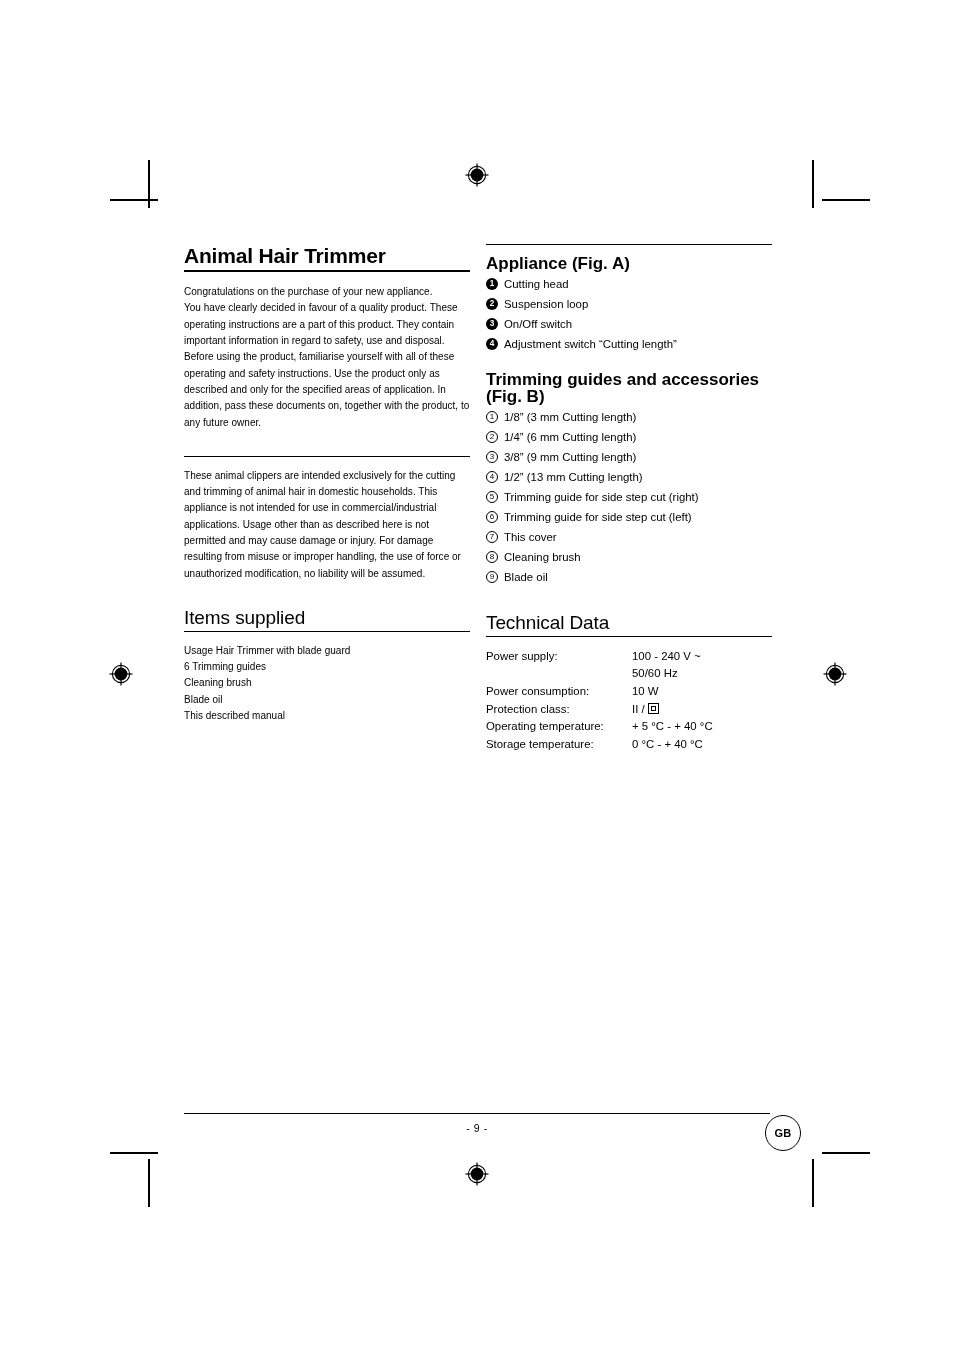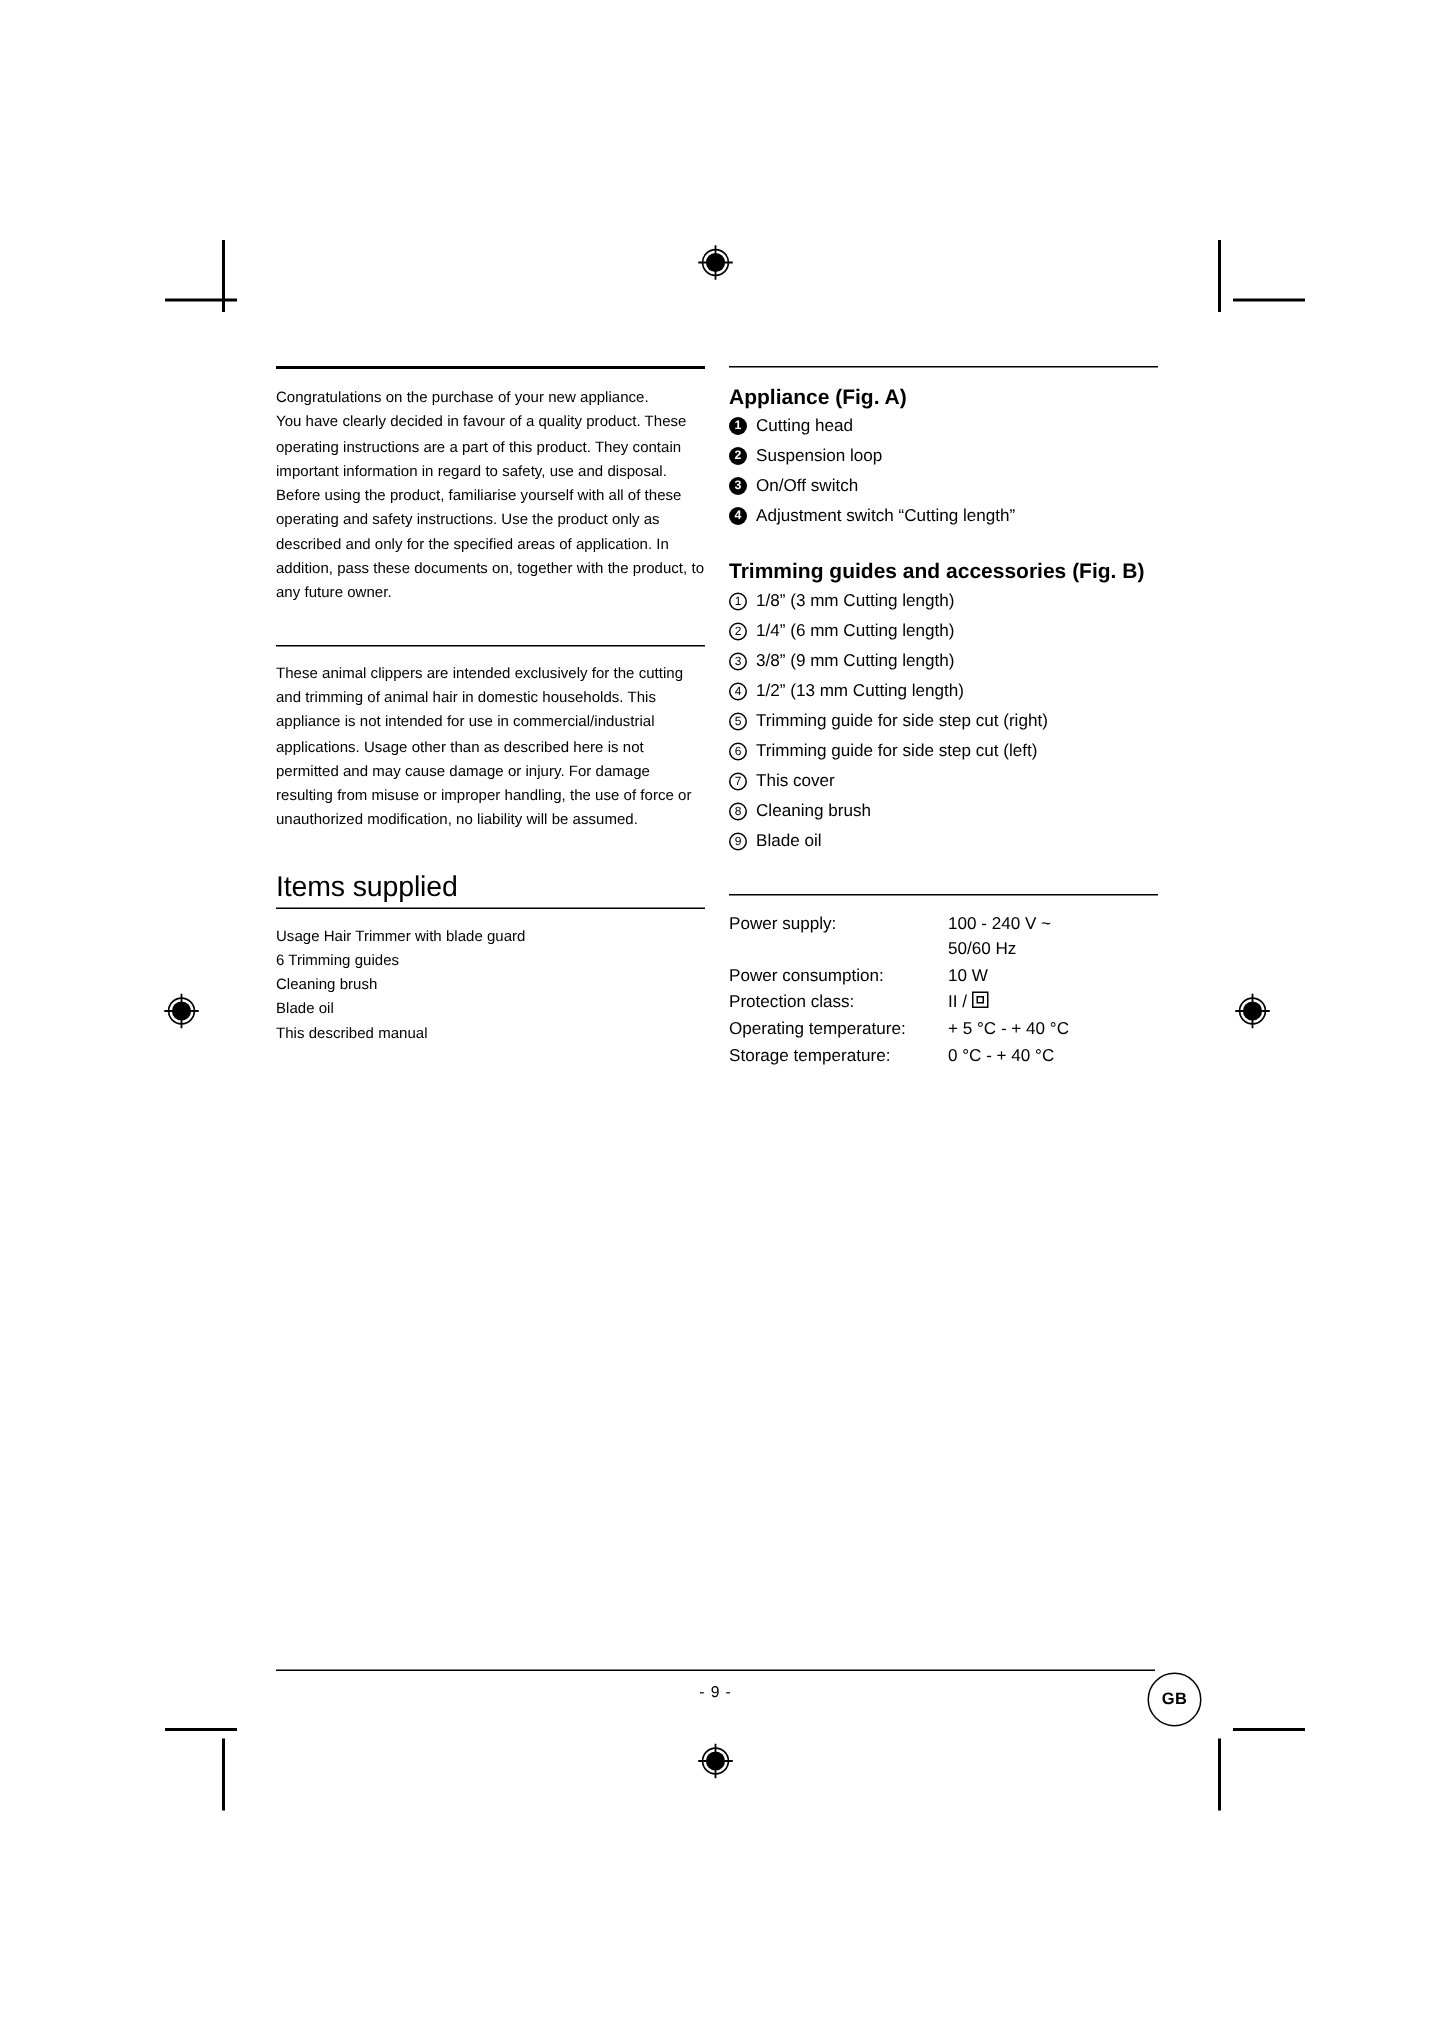--- a/index.html
+++ b/index.html
@@ -77,21 +77,21 @@
     margin: 0;
     letter-spacing: 0.02px;
   }
   .block-gap { height: 25px; }
   .block-gap-sm { height: 18px; }
 
   .plain-list div { white-space: nowrap; }
 
   
   .sub-head {
-    font-size: 14px;
+    font-size: 17px;
     font-weight: bold;
     line-height: 16.3px;
     margin: 0 0 2px 0;
   }
 
   
   ul.numlist {
     list-style: none;
     margin: 0;
     padding: 0;
@@ -230,20 +230,21 @@
   </svg>
   <svg class="regmark" style="left:822px; top:661px;" viewBox="0 0 26 26">
     <circle cx="13" cy="13" r="6.4" fill="#000"></circle>
     <circle cx="13" cy="13" r="8.6" fill="none" stroke="#000" stroke-width="1.1"></circle>
     <line x1="13" y1="1.5" x2="13" y2="24.5" stroke="#000" stroke-width="1.2"></line>
     <line x1="1.5" y1="13" x2="24.5" y2="13" stroke="#000" stroke-width="1.2"></line>
   </svg>
 
   <div class="col col-left">
 
+    <h1 class="doc-title">Animal Hair Trimmer</h1>
     <hr class="rule-thick">
 
     <p class="body">Congratulations on the purchase of your new appliance.</p>
     <p class="body">You have clearly decided in favour of a quality product. These operating instructions are a part of this product. They contain important information in regard to safety, use and disposal. Before using the product, familiarise yourself with all of these operating and safety instructions. Use the product only as described and only for the specified areas of application. In addition, pass these documents on, together with the product, to any future owner.</p>
 
     <div class="block-gap"></div>
 
     <hr class="rule-thin">
     <p class="body">These animal clippers are intended exclusively for the cutting and trimming of animal hair in domestic households. This appliance is not intended for use in commercial/industrial applications. Usage other than as described here is not permitted and may cause damage or injury. For damage resulting from misuse or improper handling, the use of force or unauthorized modification, no liability will be assumed.</p>
 
@@ -322,20 +323,21 @@
         <span>Cleaning brush</span>
       </li>
       <li>
         <span class="bullet outline">9</span>
         <span>Blade oil</span>
       </li>
     </ul>
 
     <div class="block-gap"></div>
 
+    <h2 class="section-title">Technical Data</h2>
     <hr class="rule-thin">
 
     <table class="techdata">
       <tbody>
         <tr>
           <td class="label">Power supply:</td>
           <td>
             <div>100 - 240 V ~</div>
             <div>50/60 Hz</div>
           </td>

